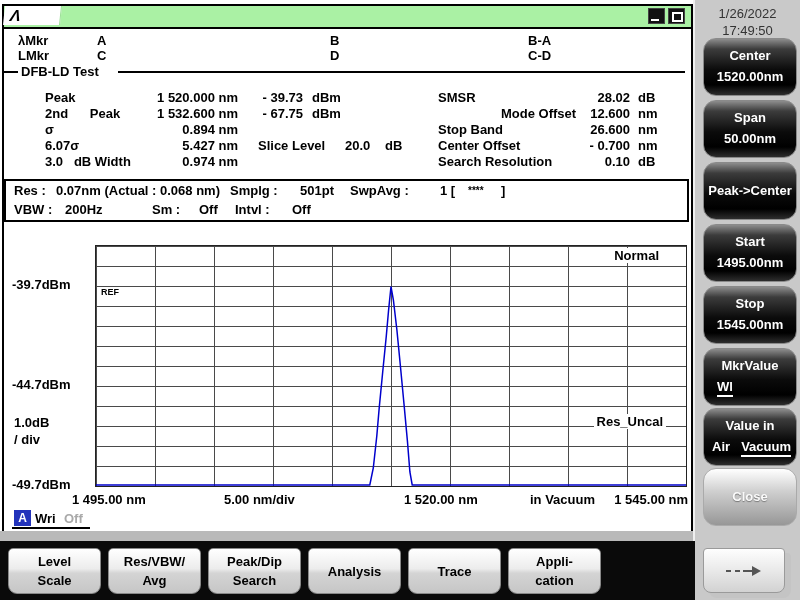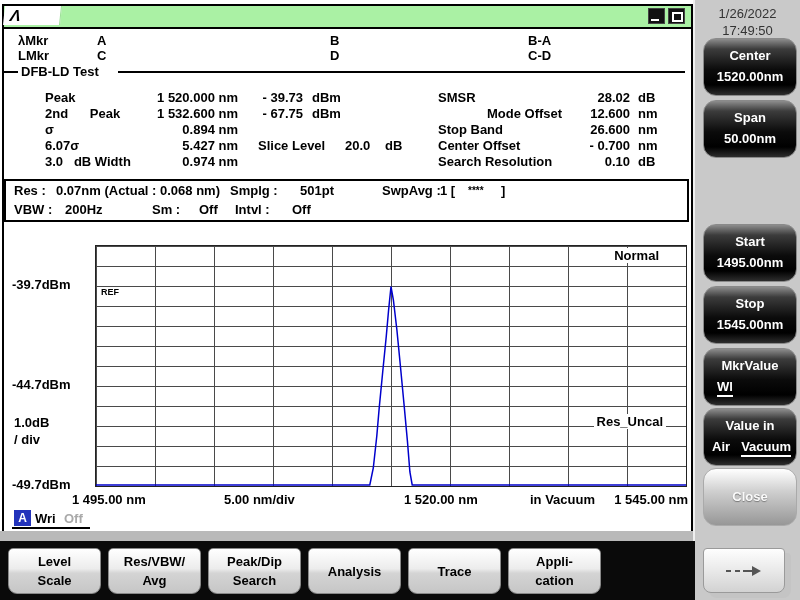--- a/index.html
+++ b/index.html
@@ -134,21 +134,21 @@
       <span style="left:312px;">dBm</span>
       <span style="left:438px;">SMSR</span>
       <span class="ralign" style="left:540px;width:90px;">28.02</span>
       <span style="left:638px;">dB</span>
     </div>
     <div class="measrow">
       <span class="pre" style="left:45px;">2nd      Peak</span>
       <span class="ralign" style="left:110px;width:128px;">1 532.600 nm</span>
       <span class="ralign" style="left:243px;width:60px;">- 67.75</span>
       <span style="left:312px;">dBm</span>
-      <span style="left:446px;padding-left:41px;">Mode Offset</span>
+      <span style="left:460px;padding-left:41px;">Mode Offset</span>
       <span class="ralign" style="left:540px;width:90px;">12.600</span>
       <span style="left:638px;">nm</span>
     </div>
     <div class="measrow">
       <span class="pre" style="left:45px;">σ</span>
       <span class="ralign" style="left:110px;width:128px;">0.894 nm</span>
       <span style="left:438px;">Stop Band</span>
       <span class="ralign" style="left:540px;width:90px;">26.600</span>
       <span style="left:638px;">nm</span>
     </div>
@@ -170,21 +170,21 @@
       <span style="left:638px;">dB</span>
     </div>
   </div>
 
   <div class="resbox">
     <div class="row">
       <span style="left:8px;">Res :</span>
       <span style="left:50px;">0.07nm (Actual : 0.068 nm)</span>
       <span style="left:224px;">Smplg :</span>
       <span style="left:294px;">501pt</span>
-      <span style="left:376px;">SwpAvg :</span>
+      <span style="left:344px;">SwpAvg :</span>
       <span style="left:434px;">1 [</span>
       <span class="stars" style="left:462px;">****</span>
       <span style="left:495px;">]</span>
     </div>
     <div class="row">
       <span style="left:8px;">VBW :</span>
       <span style="left:59px;">200Hz</span>
       <span style="left:146px;">Sm :</span>
       <span style="left:193px;">Off</span>
       <span style="left:229px;">Intvl :</span>
@@ -223,20 +223,23 @@
   </div>
 
   <div class="softkey" style="top:38px;">
     <div class="t1">Center</div>
     <div class="t2">1520.00nm</div>
   </div>
   <div class="softkey" style="top:100px;">
     <div class="t1">Span</div>
     <div class="t2">50.00nm</div>
   </div>
+  <div class="softkey" style="top:162px;">
+    <div class="tc">Peak-&gt;Center</div>
+  </div>
   <div class="softkey" style="top:224px;">
     <div class="t1">Start</div>
     <div class="t2">1495.00nm</div>
   </div>
   <div class="softkey" style="top:286px;">
     <div class="t1">Stop</div>
     <div class="t2">1545.00nm</div>
   </div>
   <div class="softkey" style="top:348px;">
     <div class="t1">MkrValue</div>

